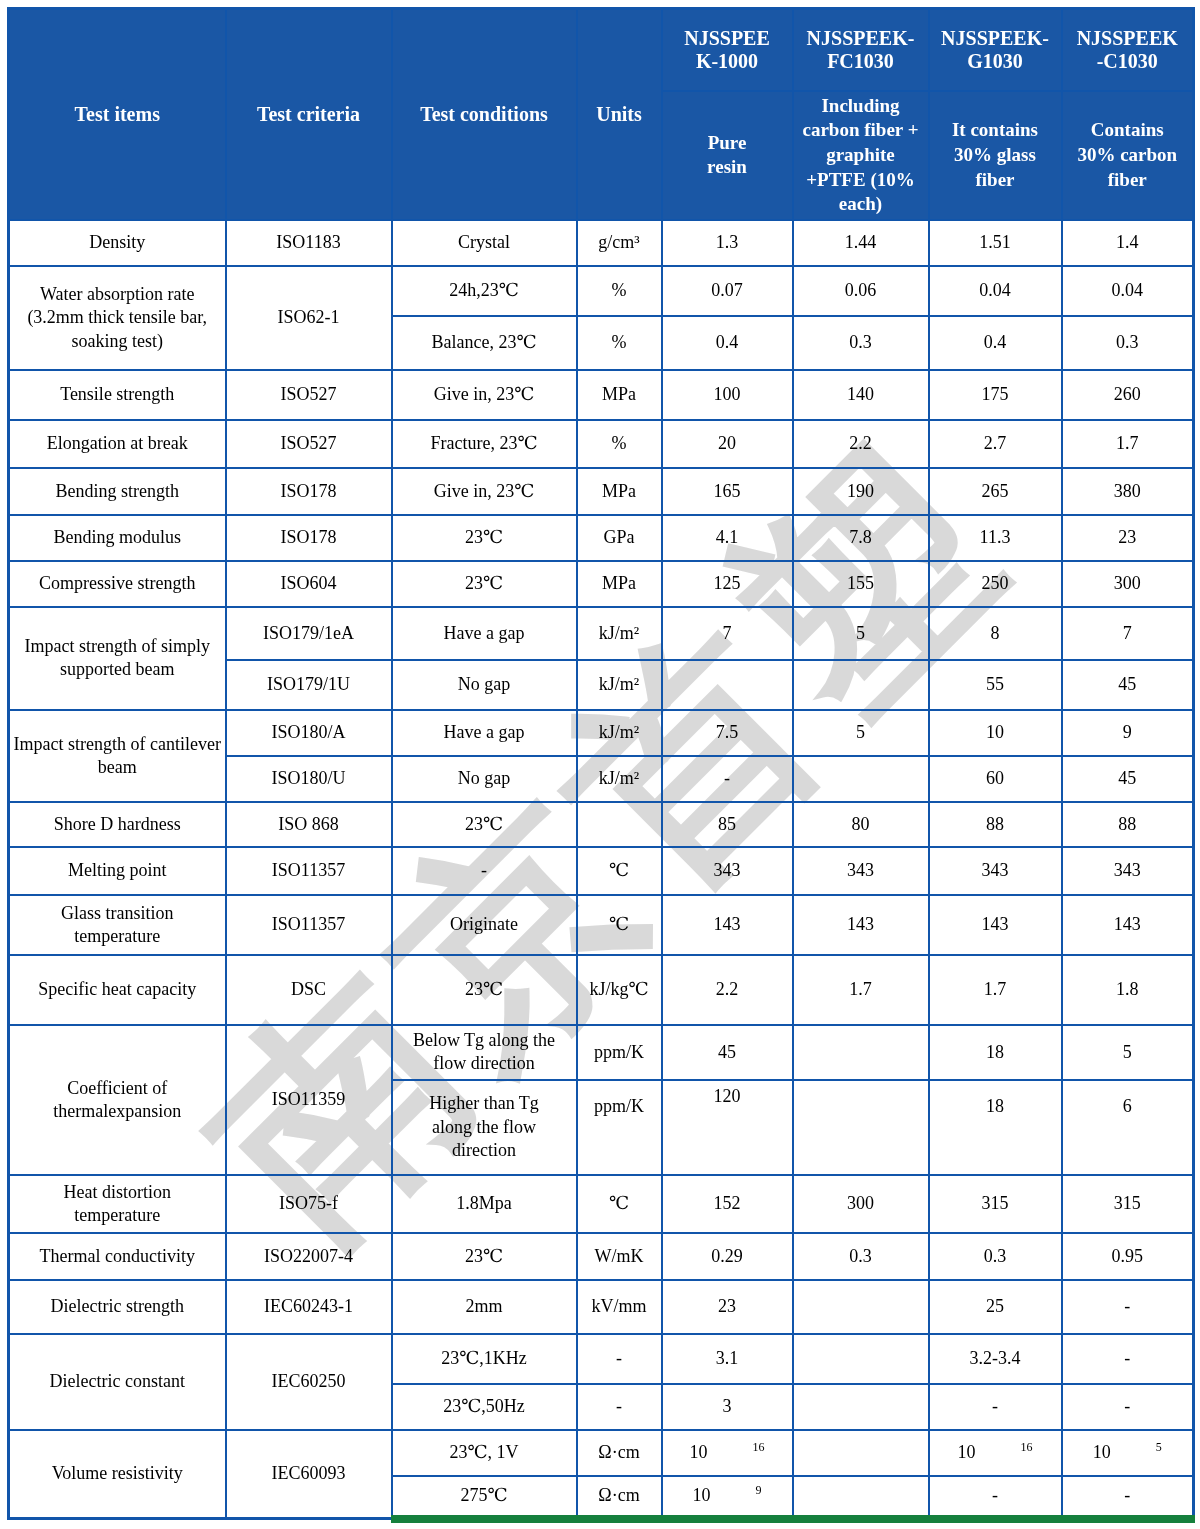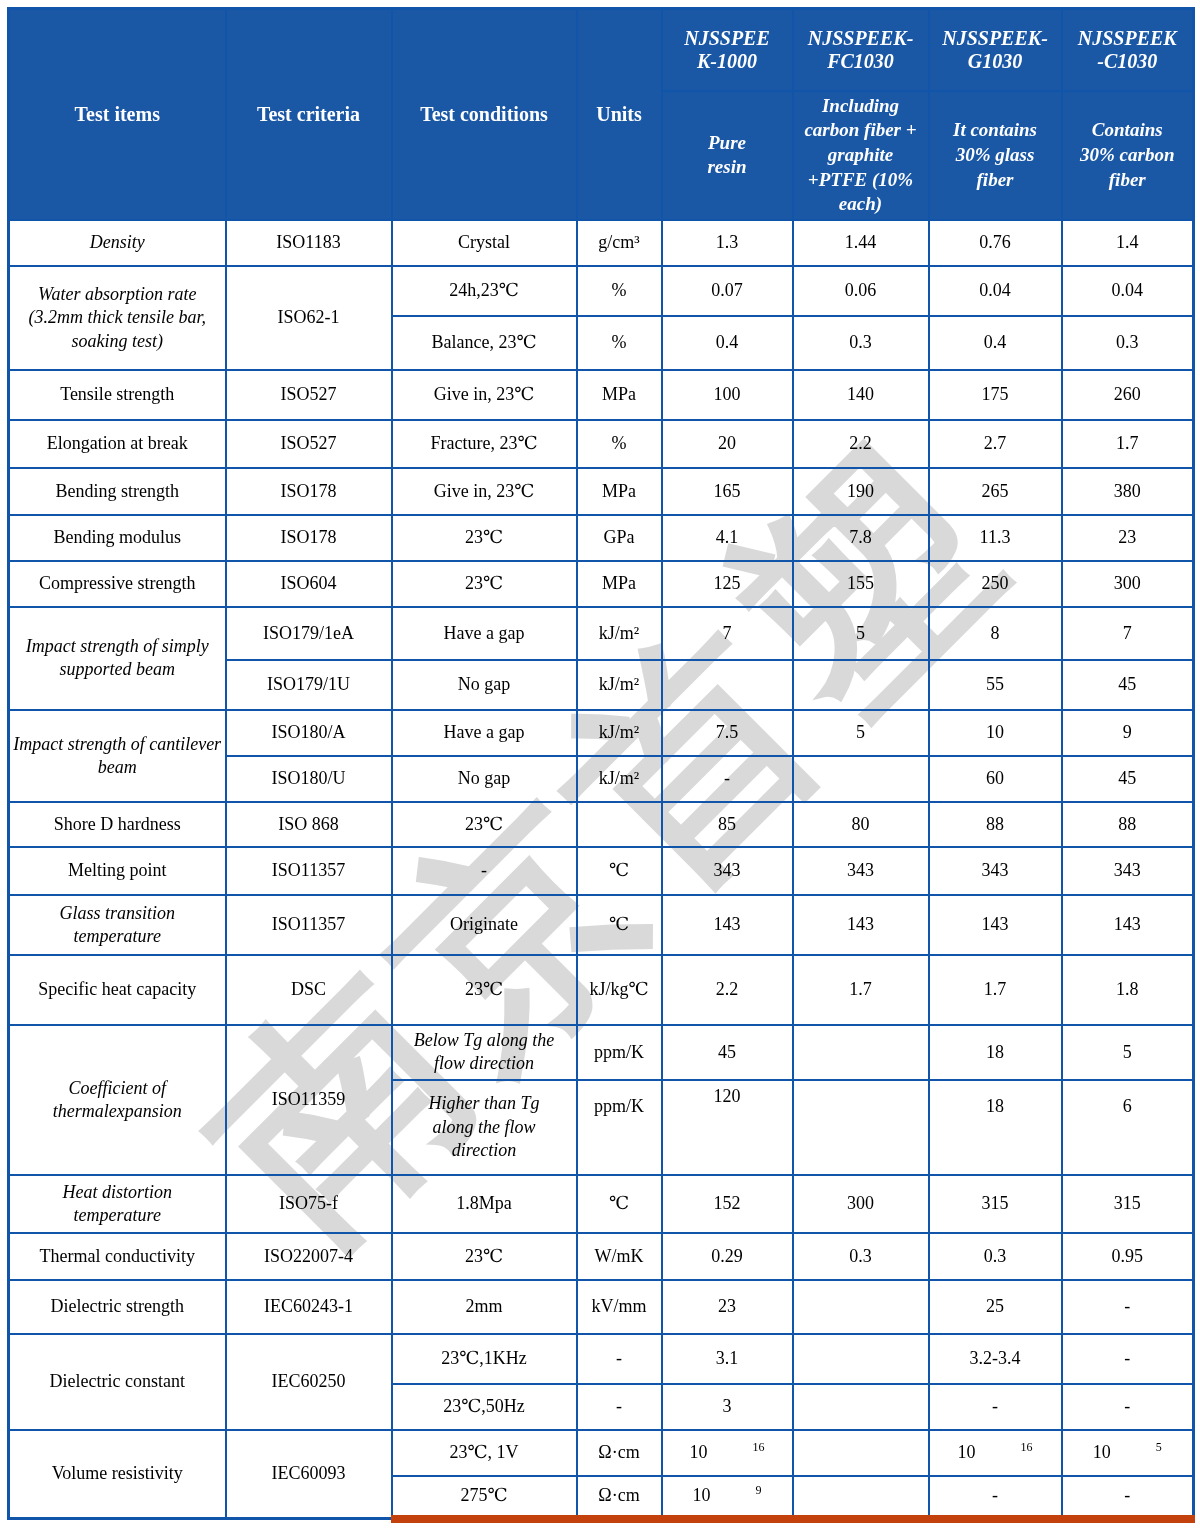--- a/index.html
+++ b/index.html
@@ -21,23 +21,23 @@
   }
   .props th,.props td{
     border:2px solid #1155aa; text-align:center; vertical-align:middle;
     padding:2px 3px; overflow:hidden;
   }
   .props th{
     background:#1a57a5; color:#ffffff; font-weight:bold; font-size:20px;
   }
   .props th.desc{font-size:19px; line-height:1.3;margin-top:45px;}
   .props td{font-size:18px; background:transparent; line-height:1.3;}
-  .pre{white-space:pre-line;font-style:italic;}
+  .pre{white-space:pre-line;}
   .tall{line-height:2.1;}
-  tr.last-row td{border-bottom:8px solid #c2410c;}
+  tr.last-row td{border-bottom:8px solid #15803d;}
   sup{font-size:12px; line-height:0;margin-left:45px;}
 </style>
 </head>
 <body>
 
 <div class="wrap">
   <div class="wm">南京首塑</div>
 
   <table class="props">
     <colgroup>
@@ -82,21 +82,21 @@
 fiber</th>
     </tr>
 
     <tr style="height:46px">
       <td class="pre">Density</td>
       <td>ISO1183</td>
       <td>Crystal</td>
       <td>g/cm³</td>
       <td>1.3</td>
       <td>1.44</td>
-      <td>0.76</td>
+      <td>1.51</td>
       <td>1.4</td>
     </tr>
 
     <tr style="height:50px">
       <td class="pre" rowspan="2">Water absorption rate
 (3.2mm thick tensile bar,
 soaking test)</td>
       <td rowspan="2">ISO62-1</td>
       <td>24h,23℃</td>
       <td>%</td>

